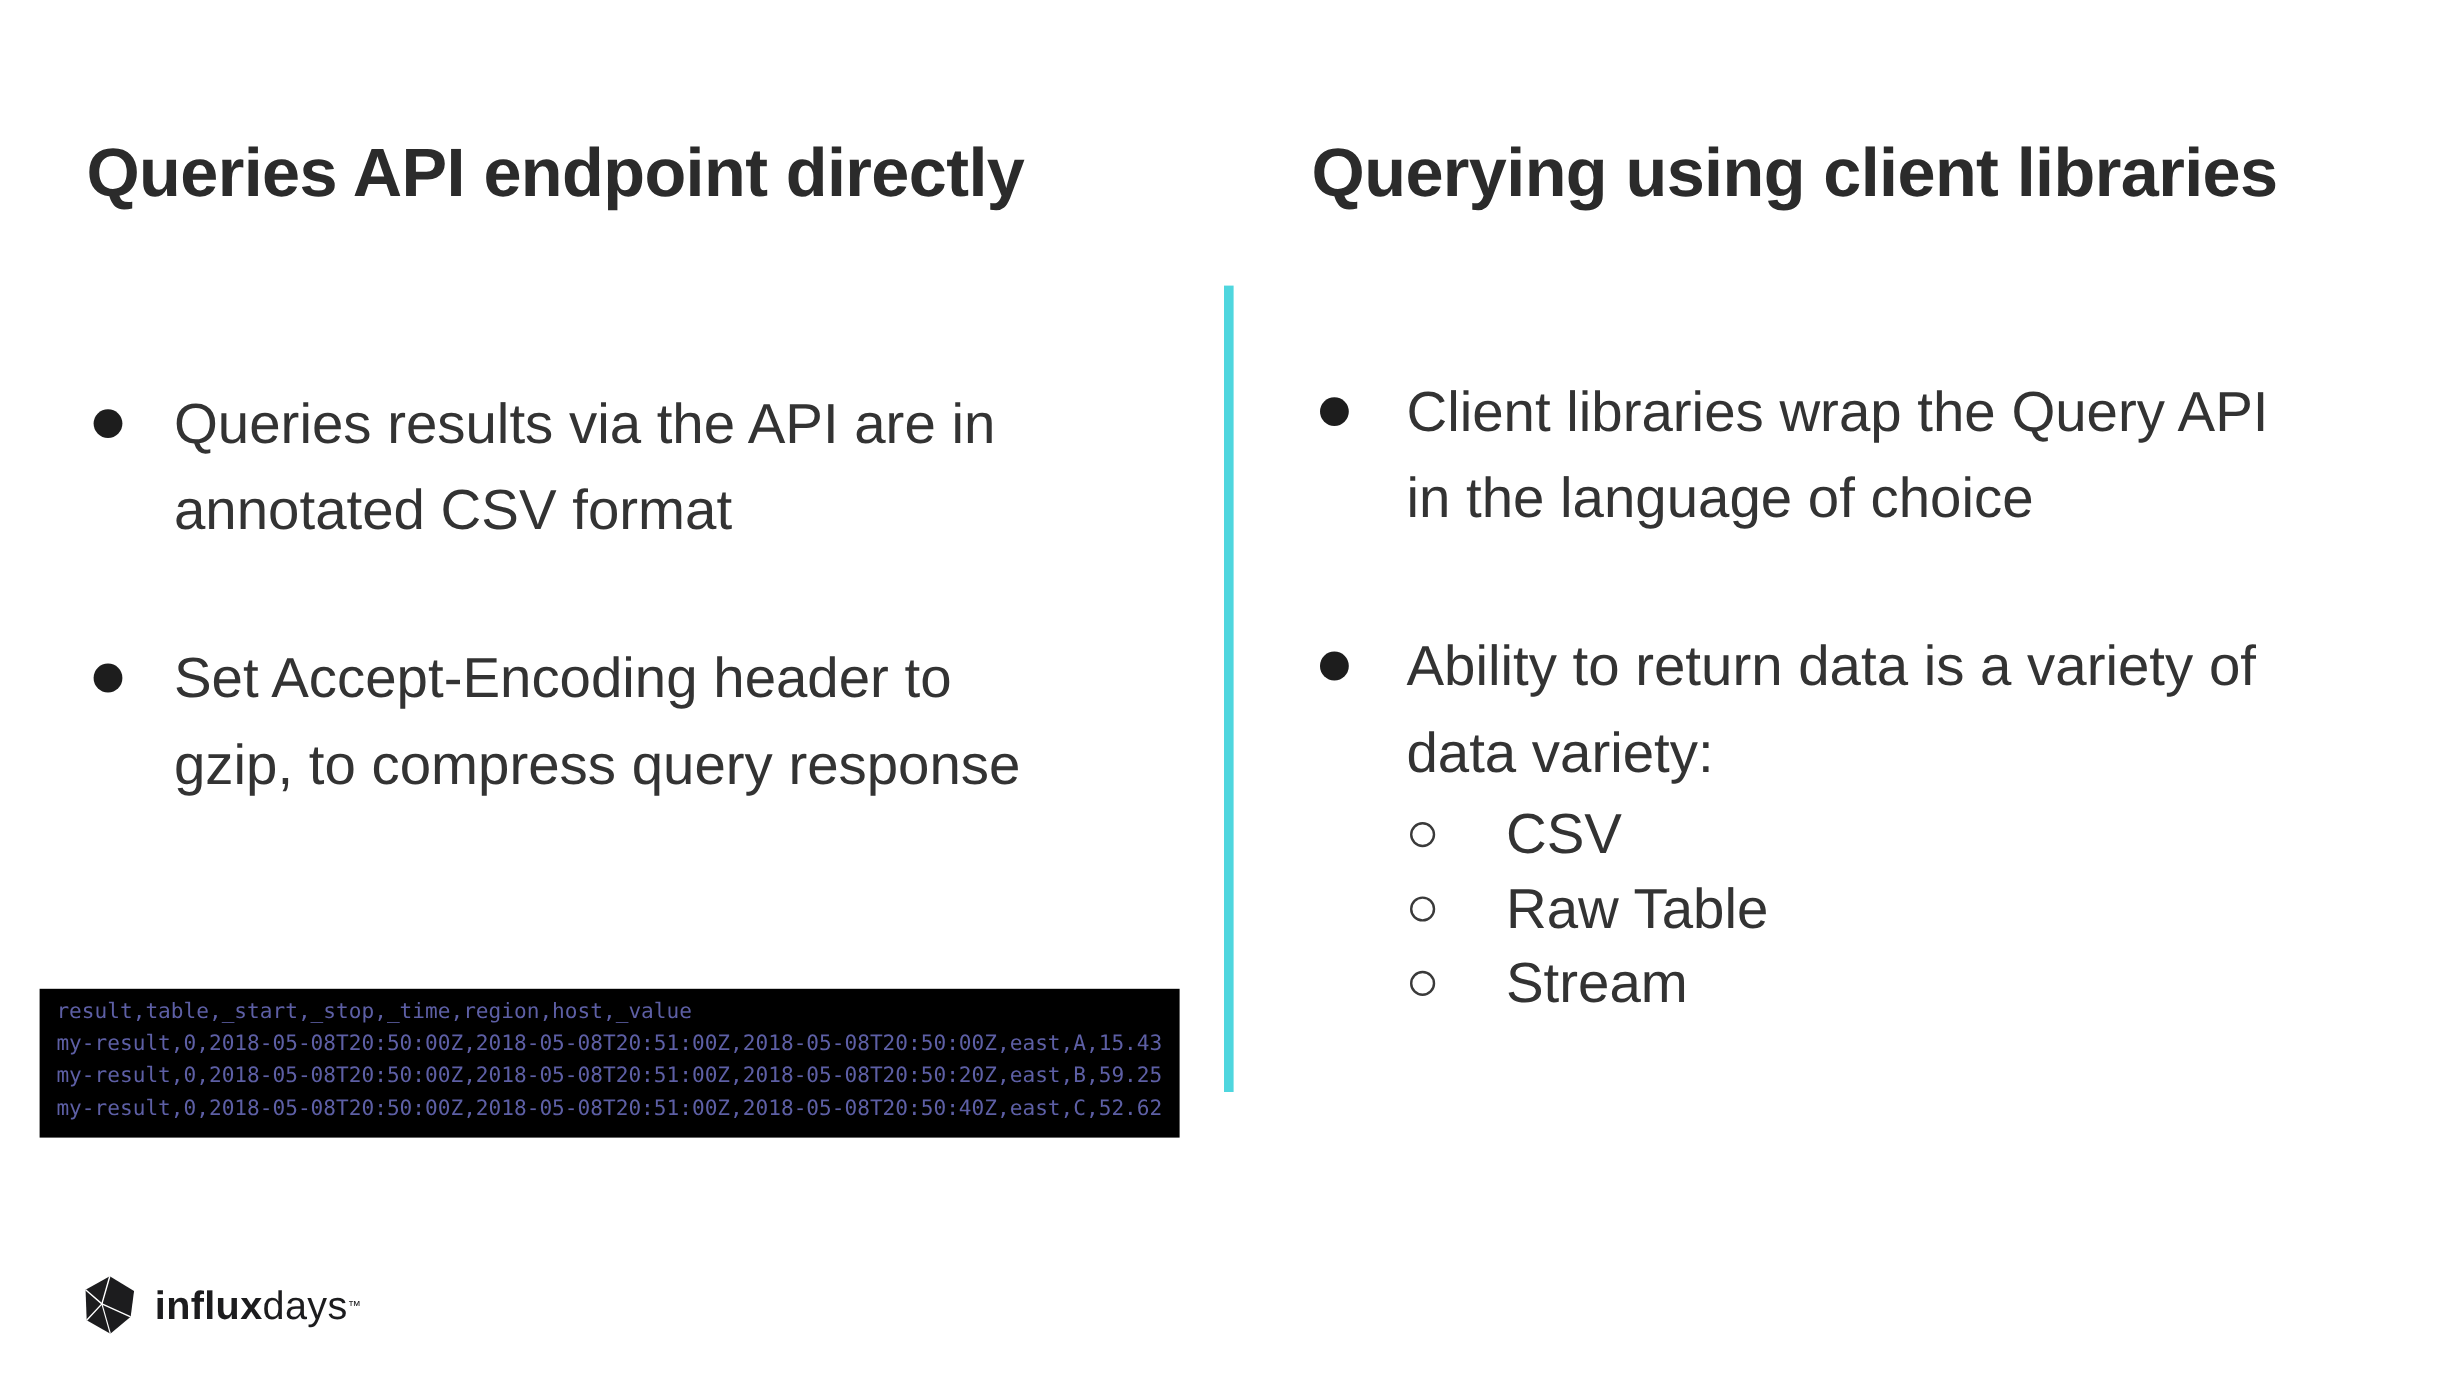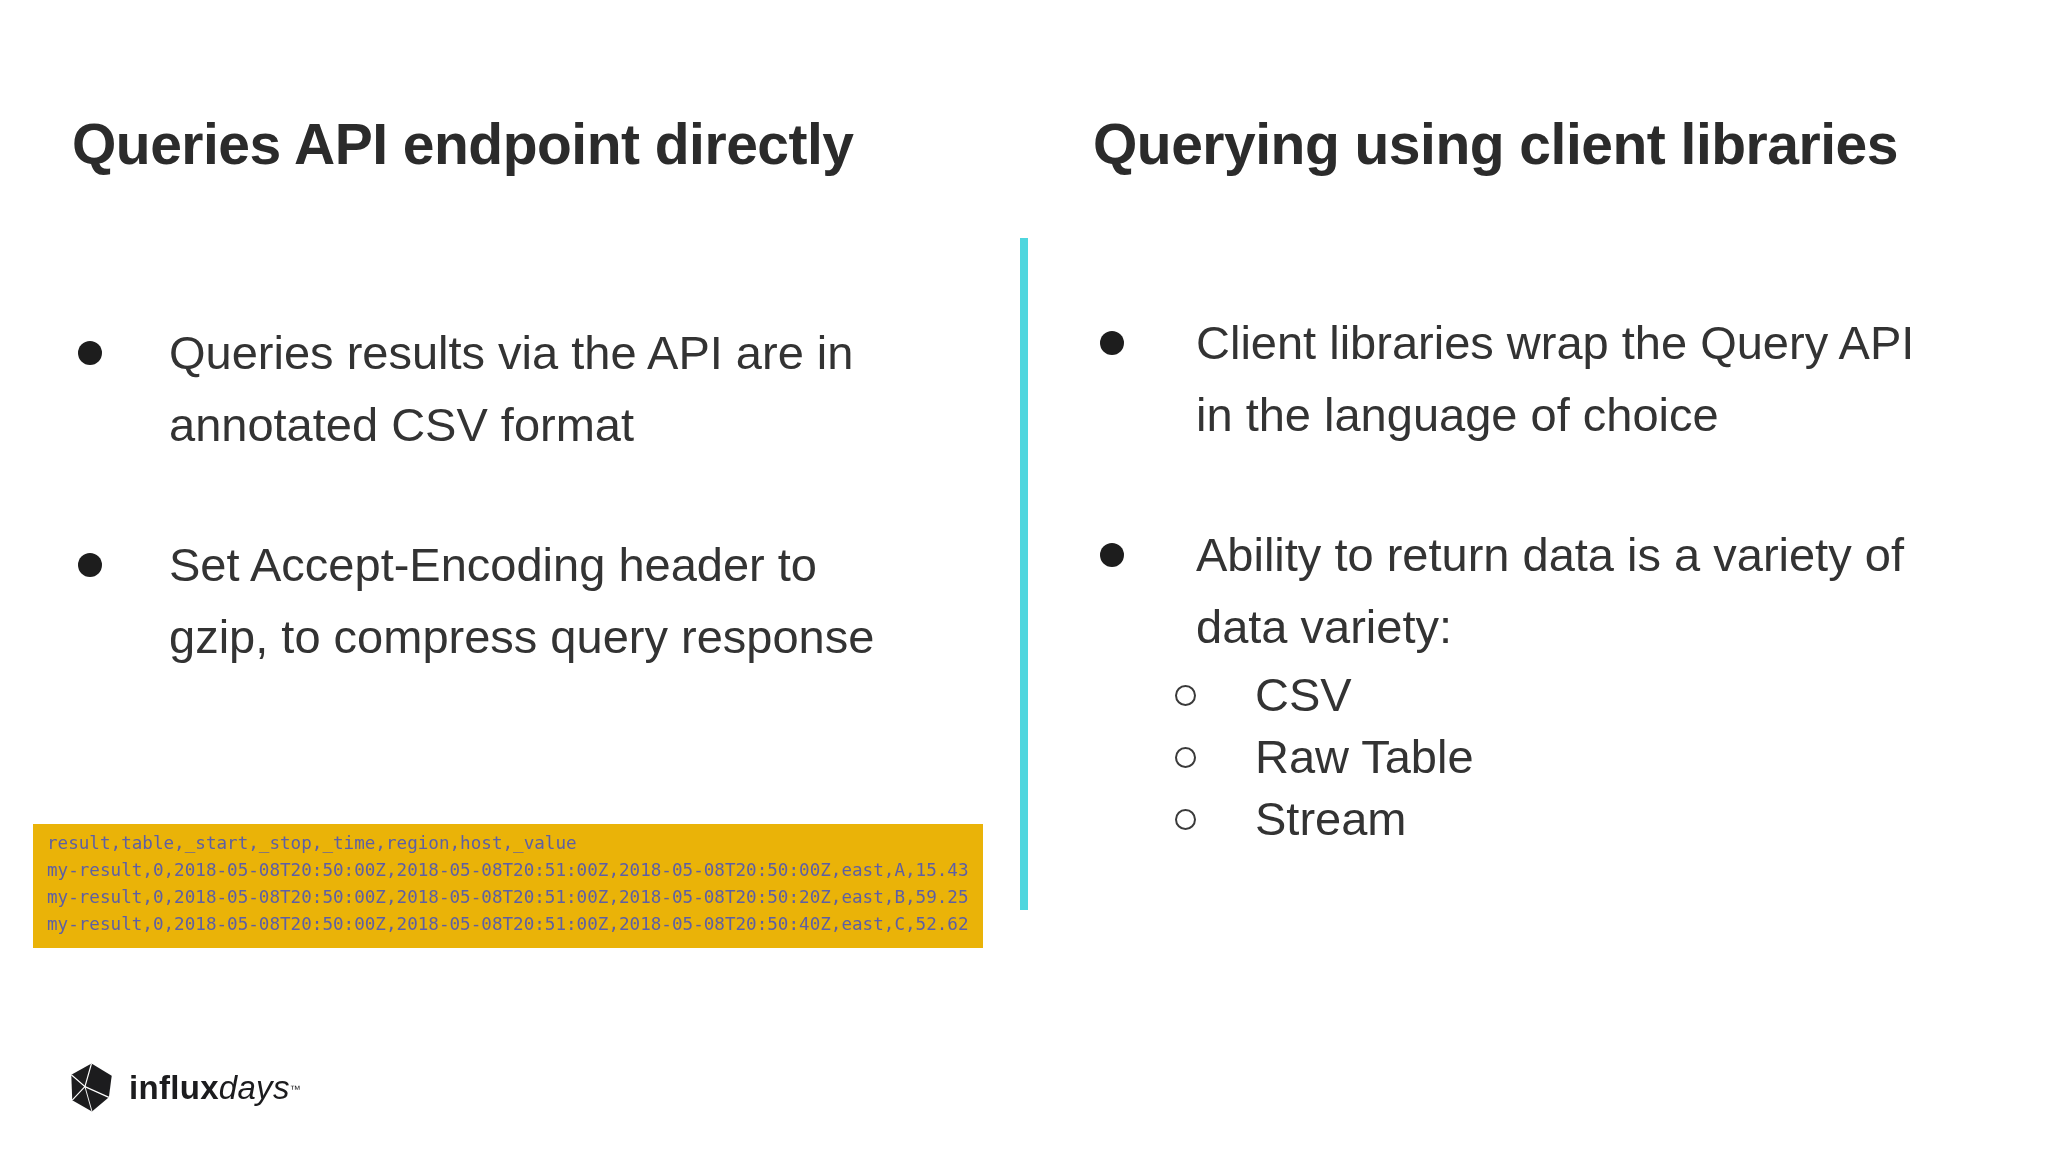--- a/index.html
+++ b/index.html
@@ -31,21 +31,21 @@
     background: #4fd6de;
   }
 
   ul.bullets {
     position: absolute;
     margin: 0; padding: 0; list-style: none;
   }
   #left-bullets  { left: 78px;  top: 317px; }
   #right-bullets { left: 1100px; top: 307px; }
 
-  li.bullet { display: flex; gap: 24px; }
+  li.bullet { display: flex; }
   #left-bullets  li.bullet + li.bullet { margin-top: 68px; }
   #right-bullets li.bullet + li.bullet { margin-top: 68px; }
 
   .dot {
     flex: 0 0 24px;
     width: 24px; height: 24px;
     border-radius: 50%;
     background: #1d1d1d;
     margin-top: 24px;
   }
@@ -79,21 +79,21 @@
     border: 2.5px solid #3a3a3a;
     border-radius: 50%;
     background: transparent;
     margin: 21px 37px 0 0;
   }
 
   .code-block {
     position: absolute;
     left: 33px; top: 824px;
     width: 922px;
-    background: #eab308;
+    background: #000000;
     padding: 6px 14px 10px 14px;
     font-family: "DejaVu Sans Mono", monospace;
     font-size: 17.6px;
     line-height: 27px;
     color: #5d5fa5;
   }
   .code-line { white-space: pre; }
 
   .logo {
     position: absolute;
@@ -104,21 +104,21 @@
   .logo-mark { width: 47px; height: 49px; display: block; }
   .logo-text {
     margin-left: 14px;
     font-size: 33px;
     color: #1c1c1e;
     letter-spacing: 0.3px;
     line-height: 49px;
     white-space: nowrap;
   }
   .logo-bold  { font-weight: 800; }
-  .logo-light { font-weight: 300; font-style: italic; }
+  .logo-light { font-weight: 300; }
   .tm {
     font-size: 11px;
     font-weight: 400;
     vertical-align: top;
     position: relative;
     top: 2px;
     color: #1c1c1e;
   }
 </style>
 </head>

